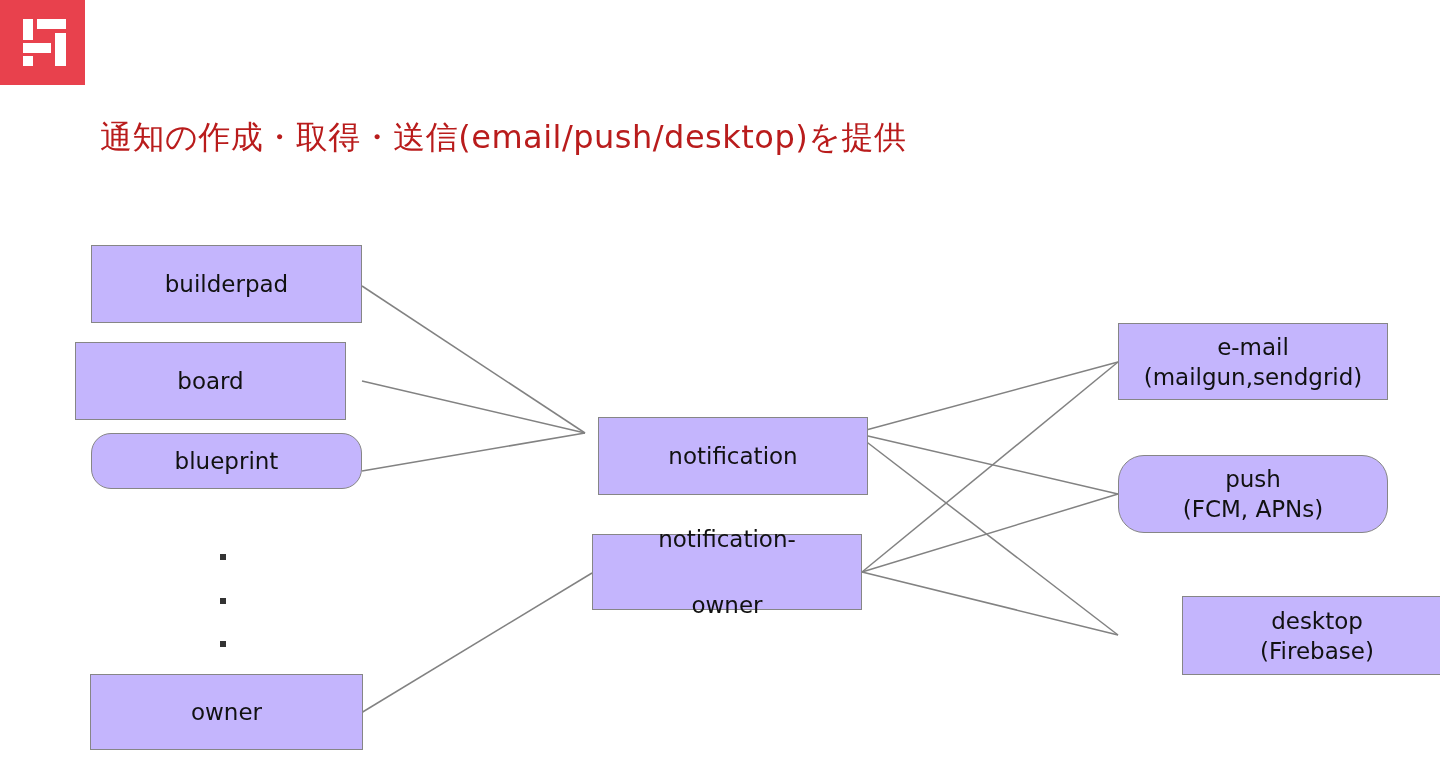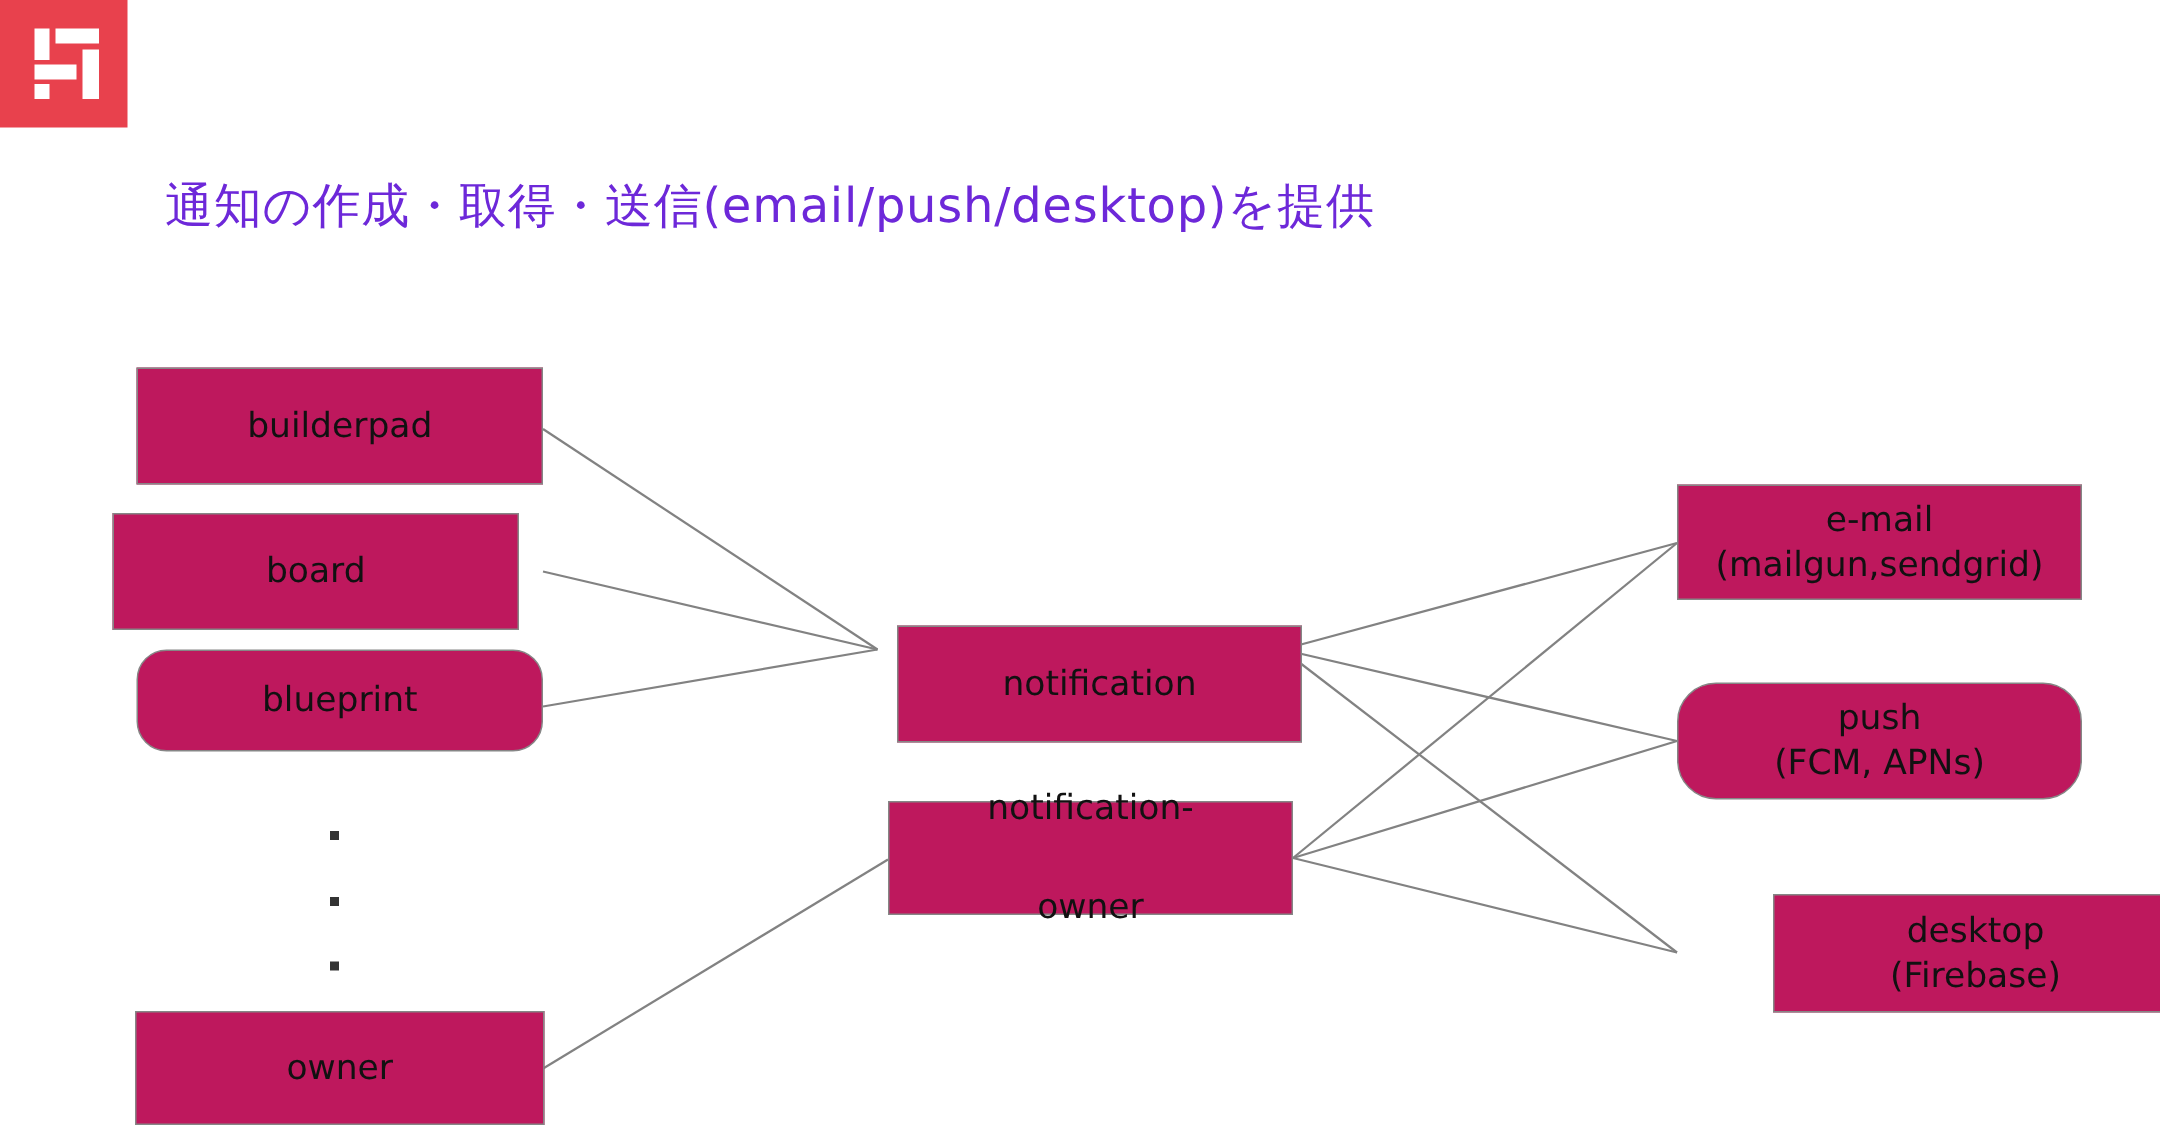--- a/index.html
+++ b/index.html
@@ -39,45 +39,45 @@
     left: 117px;
     top: 20px;
     font-size: 40px;
     font-weight: 700;
     color: #333333;
     letter-spacing: 1px;
     white-space: nowrap;
   }
   .subtitle {
     position: absolute;
-    left: 110px;
+    left: 100px;
     top: 116px;
     font-size: 32px;
     font-weight: 500;
-    color: #6d28d9;
+    color: #b91c1c;
     letter-spacing: 0.5px;
     white-space: nowrap;
   }
 
   svg.connectors {
     position: absolute;
     left: 0;
     top: 0;
     width: 1440px;
     height: 763px;
   }
   svg.connectors line {
     stroke: #828282;
     stroke-width: 1.5;
   }
 
   .box {
     position: absolute;
     box-sizing: border-box;
-    background: #be185d;
+    background: #c4b5fd;
     border: 1.5px solid #868686;
     display: flex;
     flex-direction: column;
     align-items: center;
     justify-content: center;
     font-size: 23px;
     line-height: 30px;
     color: #111111;
     text-align: center;
     white-space: nowrap;
@@ -117,21 +117,21 @@
     <line x1="862" y1="572" x2="1118" y2="494"></line>
     <line x1="862" y1="572" x2="1118" y2="635"></line>
   </svg>
 
   <div class="box" style="left:91px; top:245px; width:271px; height:78px;">
     <span>builderpad</span>
   </div>
   <div class="box" style="left:75px; top:342px; width:271px; height:78px;">
     <span>board</span>
   </div>
-  <div class="box" style="left:91px; top:433px; width:271px; height:68px;border-radius:20px;">
+  <div class="box" style="left:91px; top:433px; width:271px; height:56px;border-radius:20px;">
     <span>blueprint</span>
   </div>
 
   <span class="dot" style="left:220px; top:554px;"></span>
   <span class="dot" style="left:220px; top:598px;"></span>
   <span class="dot" style="left:220px; top:641px;"></span>
 
   <div class="box" style="left:90px; top:674px; width:273px; height:76px;">
     <span>owner</span>
   </div>

